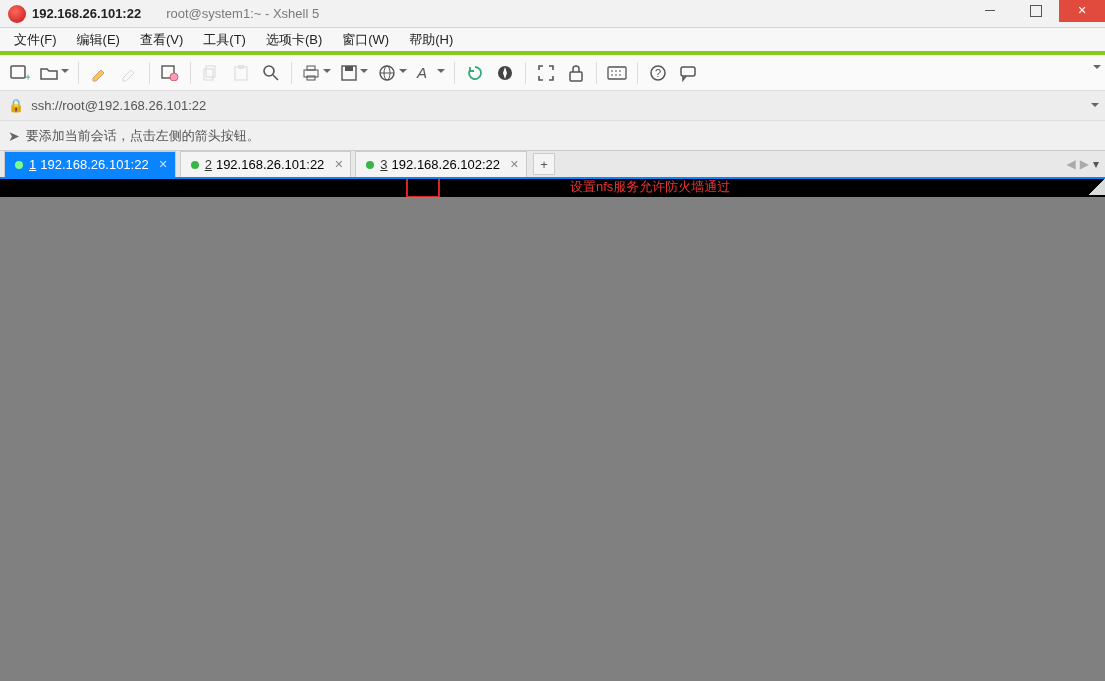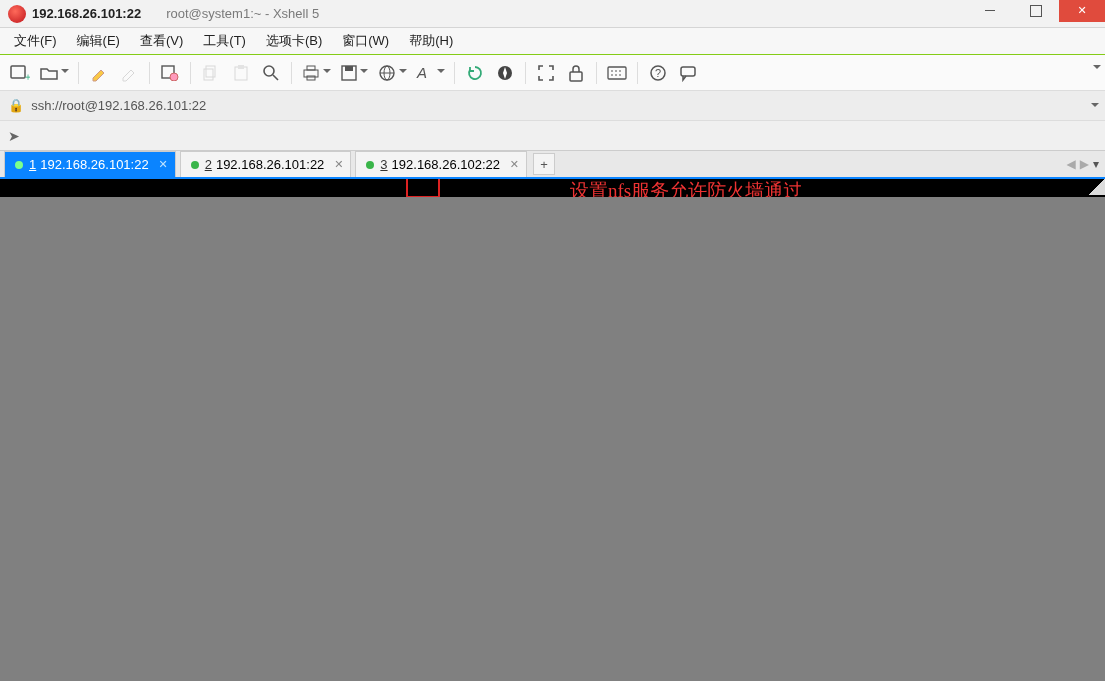--- a/index.html
+++ b/index.html
@@ -17,21 +17,21 @@
   .titlebar .spacer { flex:1; }
   .winbtn { width:46px; height:22px; margin-top:-6px; display:flex;
             align-items:center; justify-content:center; font-family:Segoe UI Symbol,sans-serif; }
   .winbtn.min::before{content:"";width:10px;border-top:1px solid #555;}
   .winbtn.max::before{content:"";width:10px;height:10px;border:1px solid #555;}
   .winbtn.close{ background:#e04b3d; color:#fff; }
   .winbtn.close::before{content:"✕"; font-size:11px;}
 
   
   .menubar { height:27px; background:#f7f7f7; display:flex; align-items:center;
-             padding:0 6px; gap:4px; border-bottom:1px solid #84cc16;}
+             padding:0 6px; gap:4px; border-bottom:4px solid #84cc16;}
   .menubar .mi { padding:4px 8px; color:#222; cursor:default; }
 
   
   .toolbar { height:36px; background:#fafafa; display:flex; align-items:center;
              padding:0 6px; gap:2px; border-bottom:1px solid #ddd; position:relative;}
   .tb { width:28px; height:28px; display:flex; align-items:center; justify-content:center;
         color:#555; }
   .tb svg{display:block}
   .tb.drp{ width:36px; }
   .tb.drp::after{content:"";margin-left:3px;border:4px solid transparent;border-top-color:#666;}
@@ -69,22 +69,22 @@
            border:1px solid #ccc;background:#f4f4f4;display:flex;
            align-items:center;justify-content:center;color:#555;}
   .tabend{ position:absolute; right:6px; top:6px; display:flex; gap:4px; color:#aaa; font-size:12px;}
   .tabend span:last-child{color:#555}
 
   
   .term{ height:18px; background:#000; color:#fff; font-family:Consolas,monospace;
          font-size:14px; padding:0 6px; white-space:pre; position:relative; overflow:hidden;}
   .term .hlbox{ position:absolute; left:406px; top:-3px; width:34px; height:22px;
                border:2px solid #d22; pointer-events:none;}
-  .term .red{ color:#e33; position:absolute; left:570px; top:-1px; font-family:Liberation Serif, serif;
-              font-size:19px;}
+  .term .red{ color:#e33; position:absolute; left:570px; top:-1px; font-family:Liberation Sans, sans-serif;
+              font-size:13px;}
   .term .corner{ position:absolute; right:0; top:0; width:16px;height:16px;
                  background:linear-gradient(135deg,#000 49%, #dcdcdc 50%);}
 
   
   .rest{ background:#808080; height:472px;}
 </style>
 </head>
 <body>
 
 <div class="titlebar">
@@ -232,20 +232,21 @@
 </div>
 
 <div class="addrbar">
   <span class="lock">🔒</span>
   <span class="addr">ssh://root@192.168.26.101:22</span>
   <div class="edge"></div>
 </div>
 
 <div class="hintbar">
   <span class="arrow">➤</span>
+  <span>要添加当前会话，点击左侧的箭头按钮。</span>
 </div>
 
 <div class="tabrow">
   <div class="tab active">
     <span class="dot"></span>
     <span class="num">1</span>
     <span>192.168.26.101:22</span>
     <span class="x">✕</span>
   </div>
   <div class="tab">

